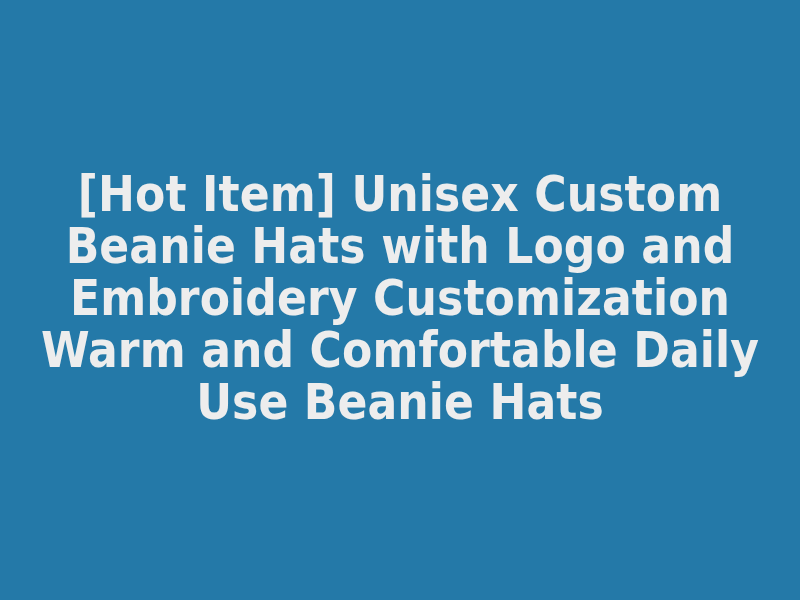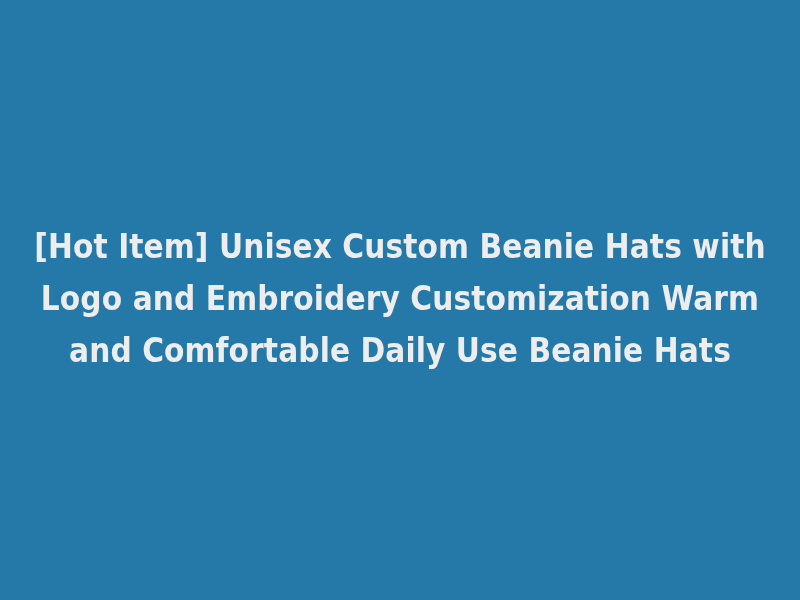--- a/index.html
+++ b/index.html
@@ -30,21 +30,21 @@
     text-align: center;
     padding-bottom: 2px;
   }
 
   #product-title {
     margin: 0;
     padding: 0;
     color: #ededed;
     font-family: "DejaVu Sans", "Liberation Sans", sans-serif;
     font-weight: bold;
-    font-size: 33px;
+    font-size: 49px;
     line-height: 52px;
     letter-spacing: 0.1px;
     font-stretch: condensed;
     text-align: center;
     white-space: pre-wrap;
     word-break: normal;
     -webkit-font-smoothing: antialiased;
   }
 </style>
 </head>

